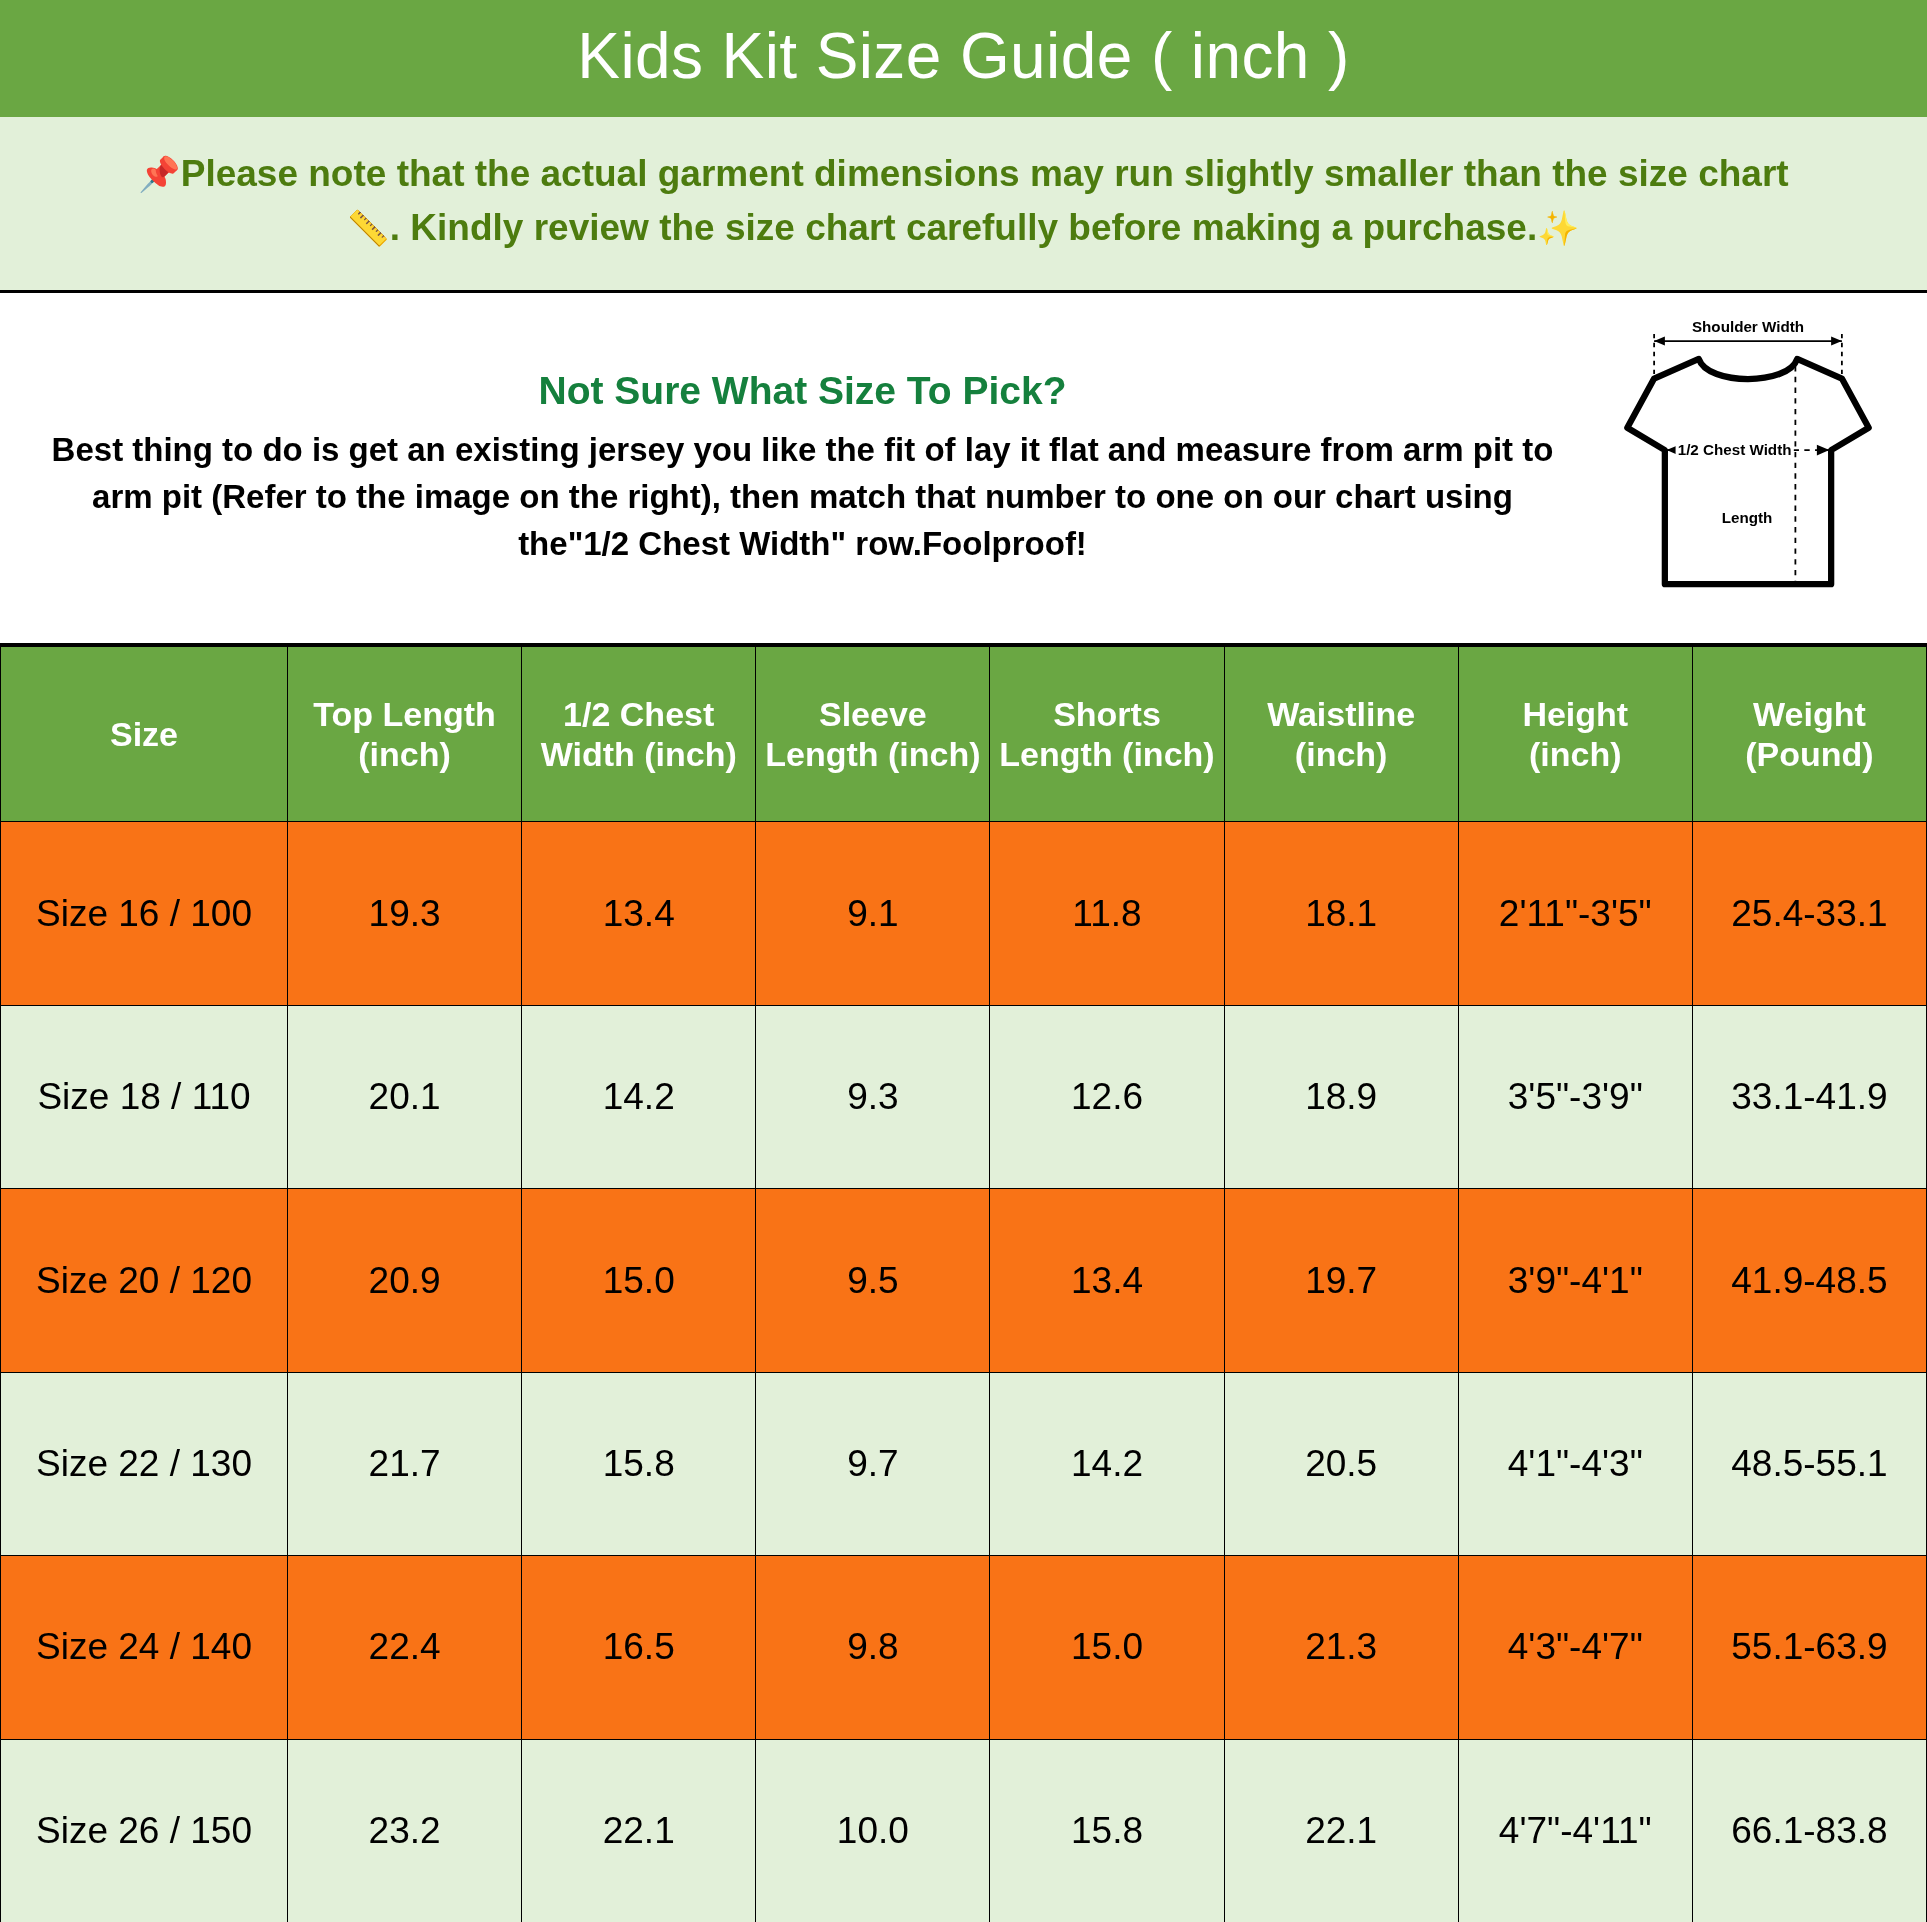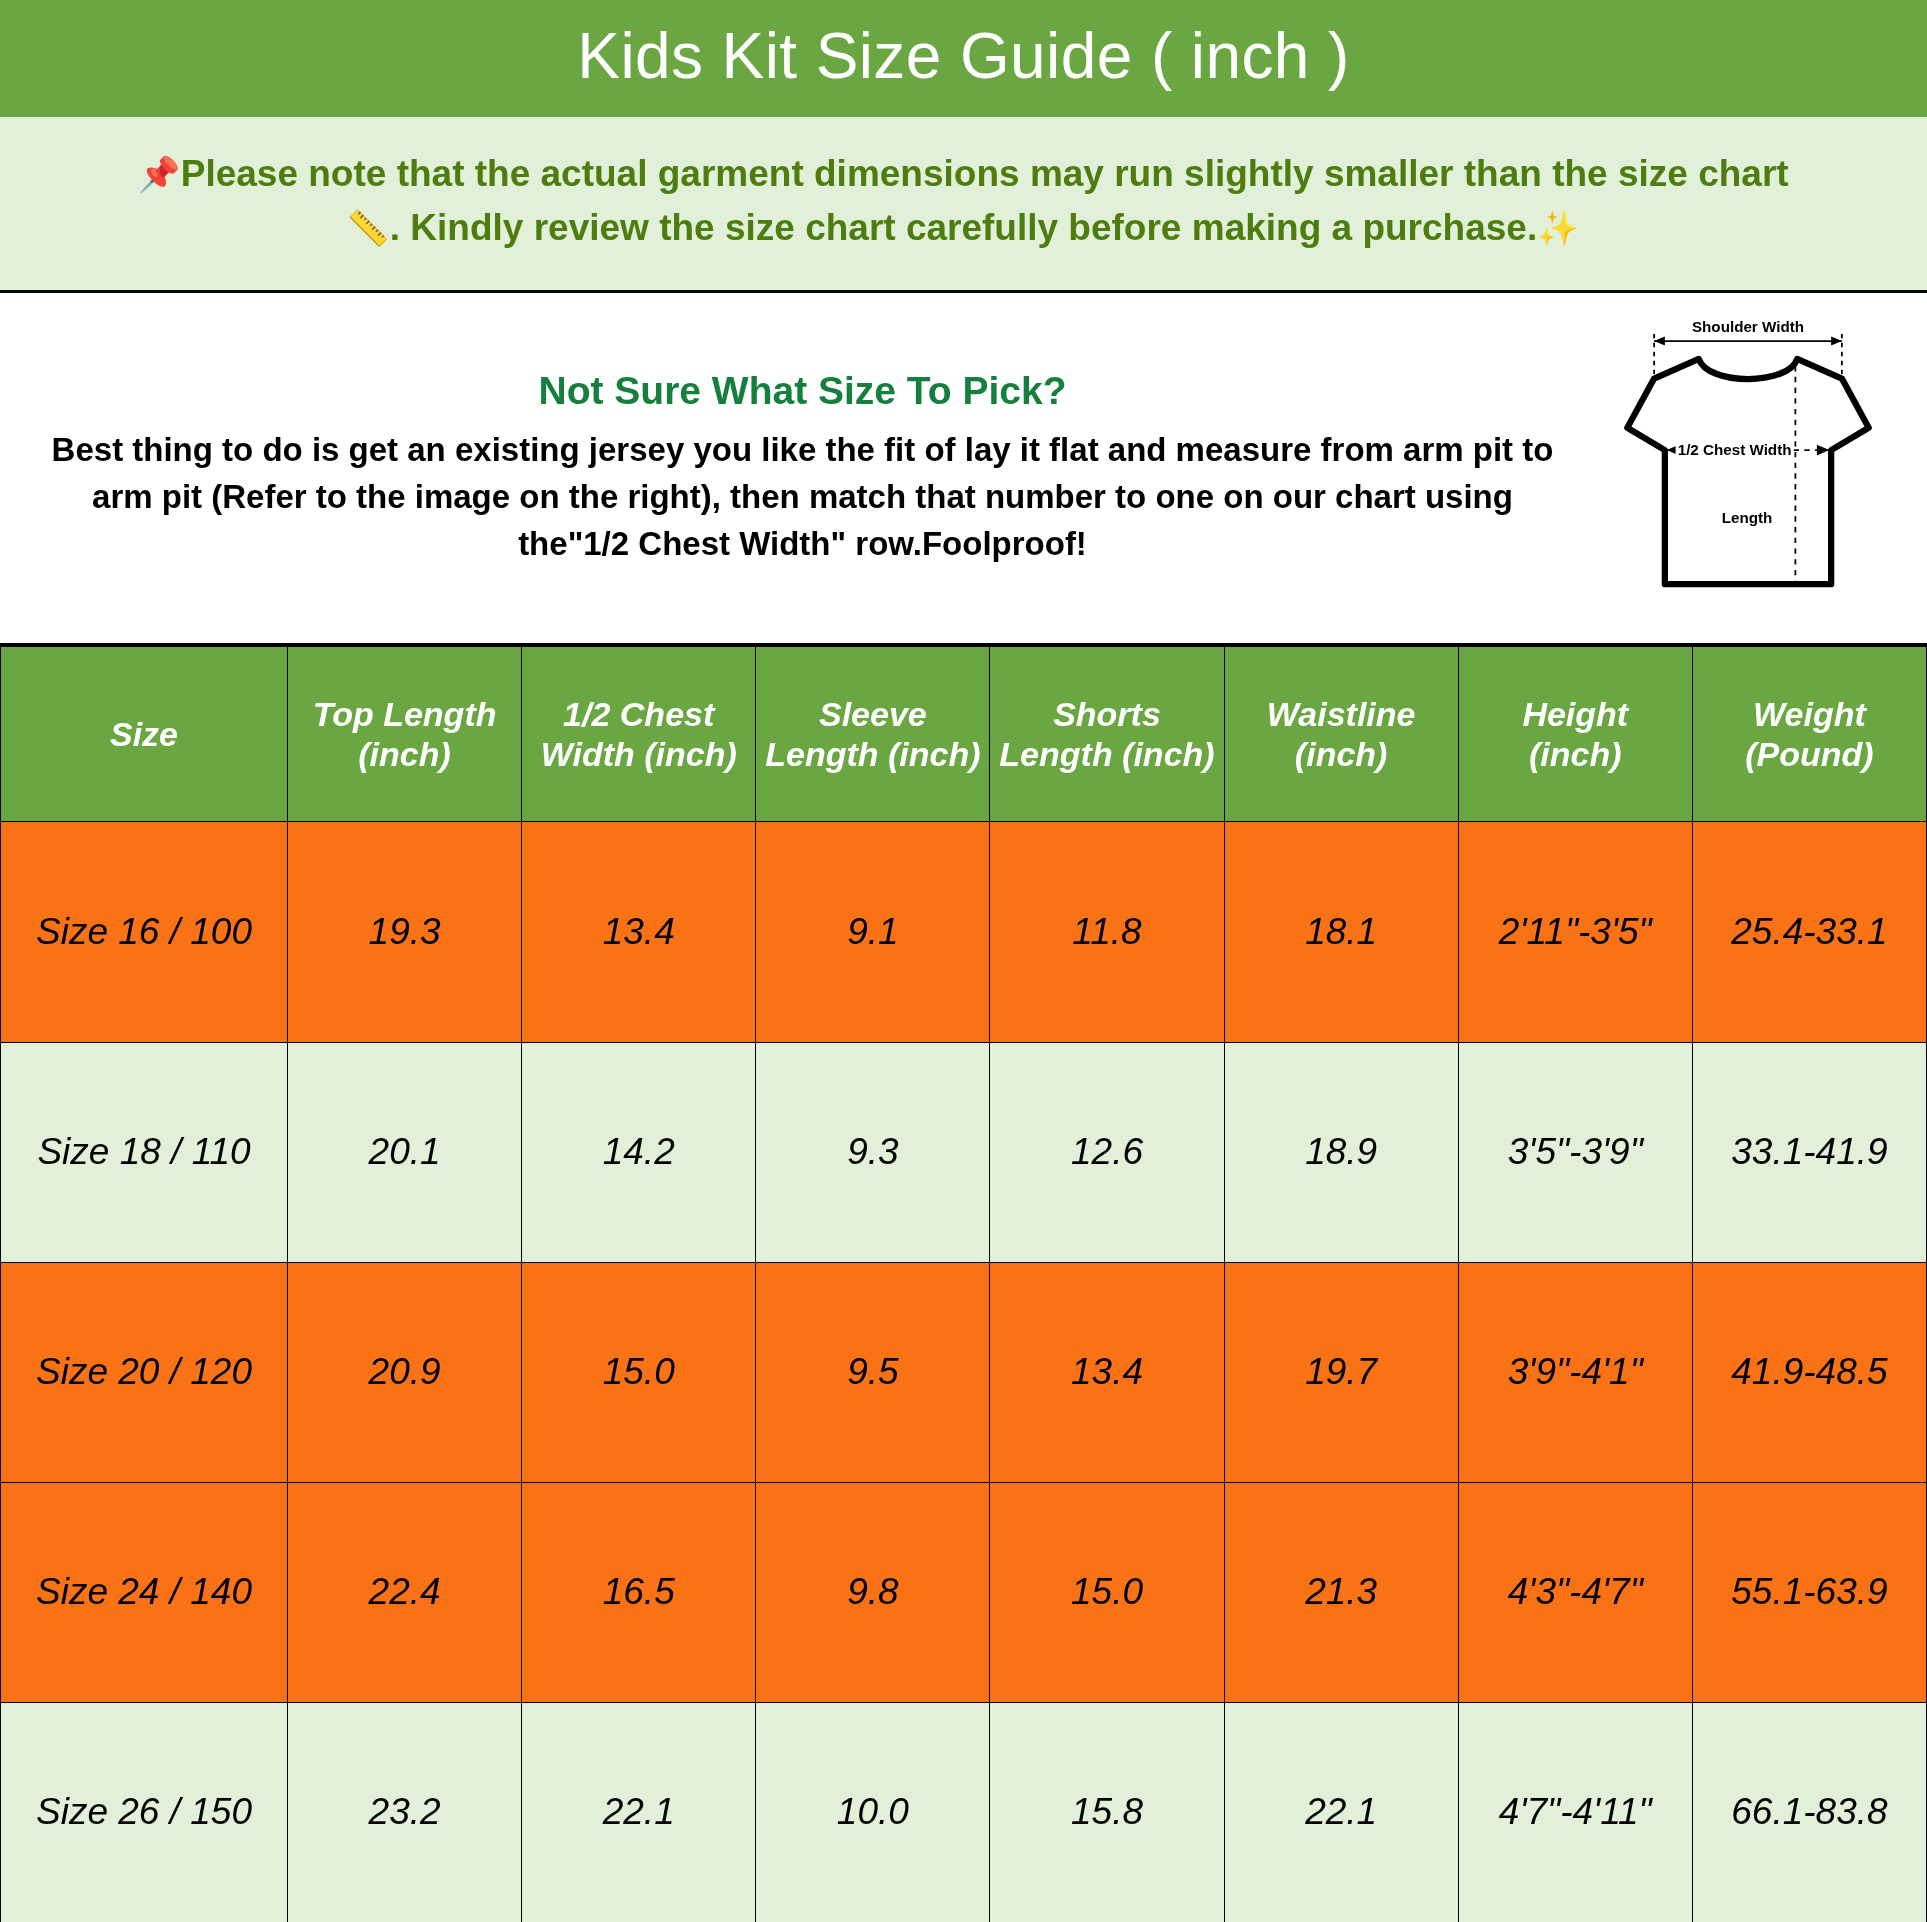--- a/index.html
+++ b/index.html
@@ -89,21 +89,20 @@
     flex: 0 0 304px;
     display: flex;
     align-items: center;
     justify-content: center;
   }
 
   
   .table-wrap {
     flex: 1 1 auto;
     overflow: hidden;
-    font-style: italic;
   }
   table.size-table {
     width: 100%;
     height: 100%;
     border-collapse: collapse;
     table-layout: fixed;
   }
   table.size-table th,
   table.size-table td {
     border: 1.8px solid #000;
@@ -230,20 +229,30 @@
         <tr>
           <td>Size 20 / 120</td>
           <td>20.9</td>
           <td>15.0</td>
           <td>9.5</td>
           <td>13.4</td>
           <td>19.7</td>
           <td>3'9"-4'1"</td>
           <td>41.9-48.5</td>
         </tr>
+        <tr class="alt">
+          <td>Size 22 / 130</td>
+          <td>21.7</td>
+          <td>15.8</td>
+          <td>9.7</td>
+          <td>14.2</td>
+          <td>20.5</td>
+          <td>4'1"-4'3"</td>
+          <td>48.5-55.1</td>
+        </tr>
         <tr>
           <td>Size 24 / 140</td>
           <td>22.4</td>
           <td>16.5</td>
           <td>9.8</td>
           <td>15.0</td>
           <td>21.3</td>
           <td>4'3"-4'7"</td>
           <td>55.1-63.9</td>
         </tr>

